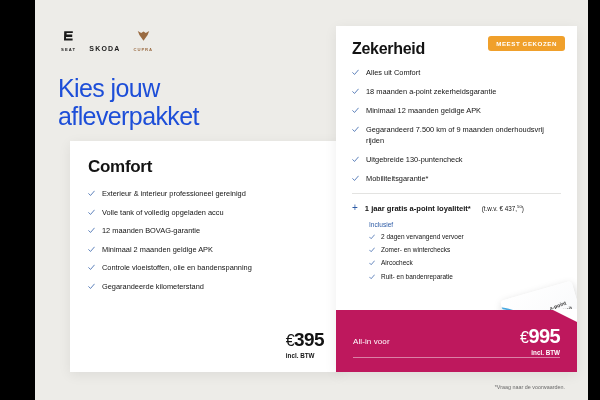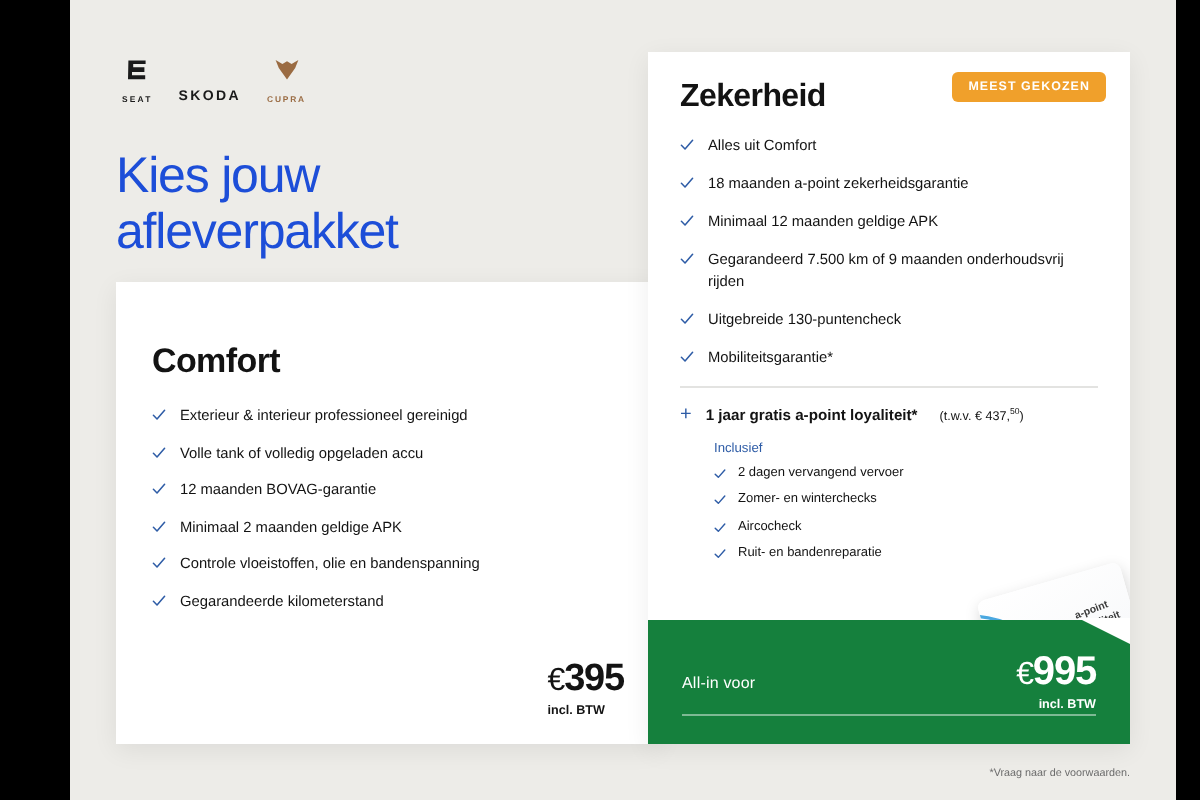--- a/index.html
+++ b/index.html
@@ -51,25 +51,26 @@
     color: #1d4ed8;
     white-space: pre-line;
   }
 
   
   .card {
     position: absolute;
     background: #fff;
     border-radius: 0;
     box-shadow: 0 3px 12px rgba(0,0,0,.07);
+    margin-left: 12px;
   }
   #comfort-card {
     left: 23px; top: 141px;
     width: 272px; height: 231px;
-    padding: 30px 18px 0 18px;
+    padding: 16px 18px 0 18px;
   }
   #zekerheid-card {
     left: 289px; top: 26px;
     width: 241px; height: 346px;
     padding: 14px 16px 0 16px;
     overflow: hidden;
   }
 
   .card-title {
     font-size: 17px;
@@ -203,21 +204,21 @@
     font-size: 6.3px;
     font-weight: 700;
     color: #131313;
     margin-top: 3px;
   }
 
   .allin-bar {
     position: absolute;
     left: 0; right: 0; bottom: 0;
     height: 62px;
-    background: #15803d;
+    background: #be185d;
     display: flex;
     align-items: center;
     justify-content: space-between;
     padding: 0 17px;
     z-index: 3;
   }
   .allin-label {
     font-size: 8px;
     color: #fff;
     letter-spacing: .1px;

